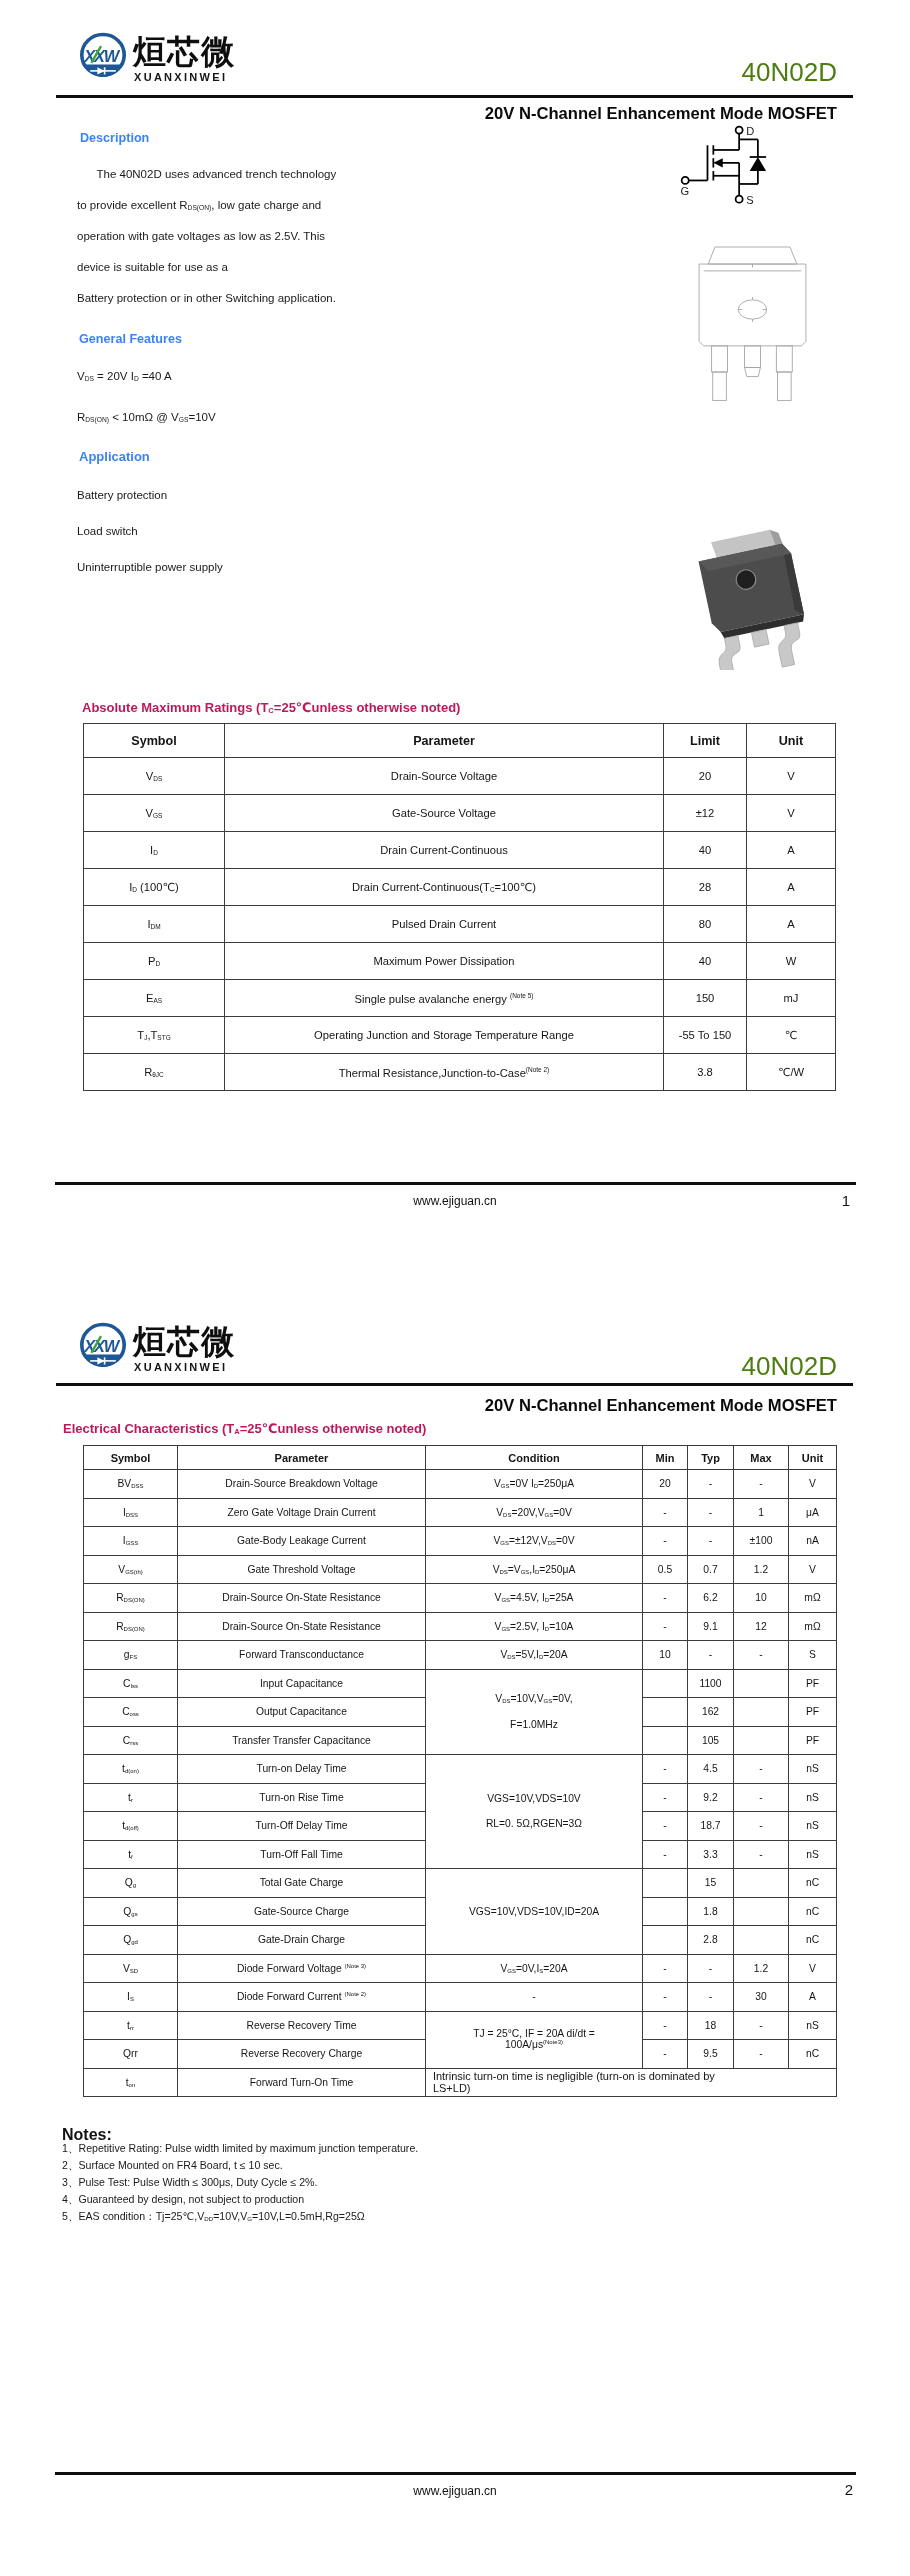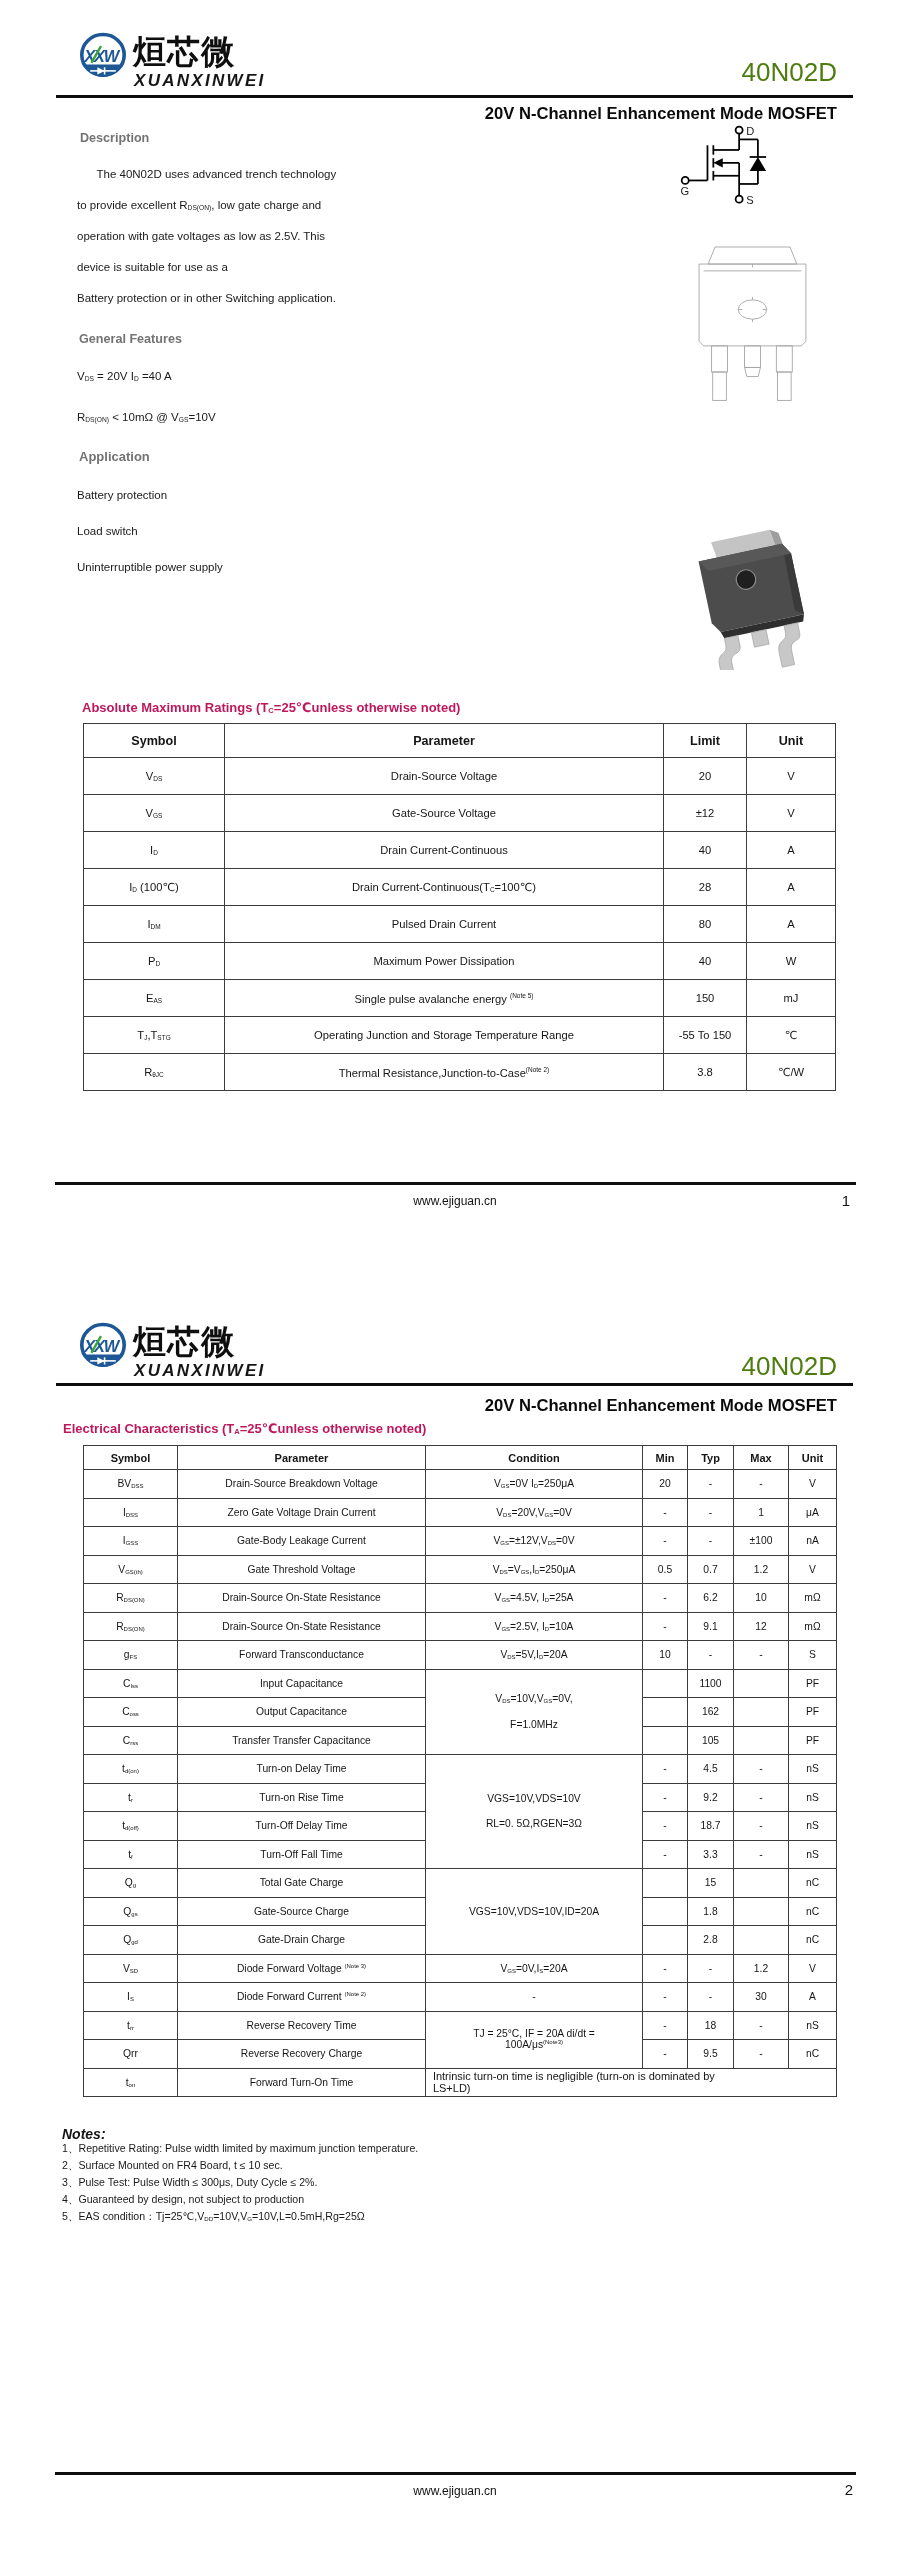--- a/index.html
+++ b/index.html
@@ -3,26 +3,26 @@
 <meta charset="utf-8">
 <style>
   html,body{margin:0;padding:0;background:#ffffff;}
   body{width:910px;height:2576px;position:relative;font-family:"Liberation Sans","DejaVu Sans",sans-serif;color:#141414;}
   .page{position:absolute;left:0;width:910px;height:1288px;background:#fff;overflow:hidden;}
   #page1{top:0;} #page2{top:1288px;}
   .abs{position:absolute;}
 
   
   .logo-cn{font-size:33px;font-weight:900;letter-spacing:1.1px;color:#0e0e0e;}
-  .logo-en{font-size:17px;font-weight:700;letter-spacing:2.3px;color:#161616;font-style:italic;}
+  .logo-en{font-size:11px;font-weight:700;letter-spacing:2.3px;color:#161616;}
   .part-number{font-size:26px;font-weight:normal;color:#4d7c0f;}
   .hdr-rule{background:#0d0d0d;height:3.4px;}
   .subtitle{font-size:16.6px;font-weight:bold;color:#0b0b0b;}
 
-  .h-sec{font-size:12.6px;font-weight:bold;color:#737373;}
+  .h-sec{font-size:12.6px;font-weight:bold;color:#3b82f6;}
   .body-line{font-size:11.5px;color:#1a1a1a;}
   .desc-line{height:31px;}
   .desc-line:first-child{text-indent:19.5px;}
   .gf-line{height:41px;}
   .app-line{height:36px;}
 
   
   table{border-collapse:collapse;table-layout:fixed;background:#fff;padding-left:40px;}
   th,td{border:1.1px solid #3c3c3c;text-align:center;vertical-align:middle;padding:0 3.4px;color:#151515;word-wrap:break-word;}
   th{font-weight:bold;}
@@ -31,21 +31,21 @@
   .elec-table th{height:23px;font-size:11px;}
   .elec-table td{height:27.5px;font-size:10.3px;}
   td.gap{line-height:2.35em;}
   td.left{text-align:left;padding-left:6.9px;font-size:11px;}
   sub{font-size:58%;vertical-align:-0.18em;}
   sup{font-size:58%;vertical-align:super;}
 
   .tbl-title{font-size:13px;font-weight:bold;color:#be185d;}
 
   
-  .notes-heading{font-size:14px;font-weight:bold;font-style:italic;}
+  .notes-heading{font-size:16px;font-weight:bold;}
   .note-line{height:17px;font-size:10.6px;color:#1a1a1a;white-space:nowrap;}
 
   
   .ftr-rule{background:#0f0f0f;height:2.9px;}
   .ftr-url{font-size:12px;color:#111;text-align:center;width:100%;}
   .ftr-page{font-size:15px;color:#111;}
 </style>
 </head>
 <body>
 

